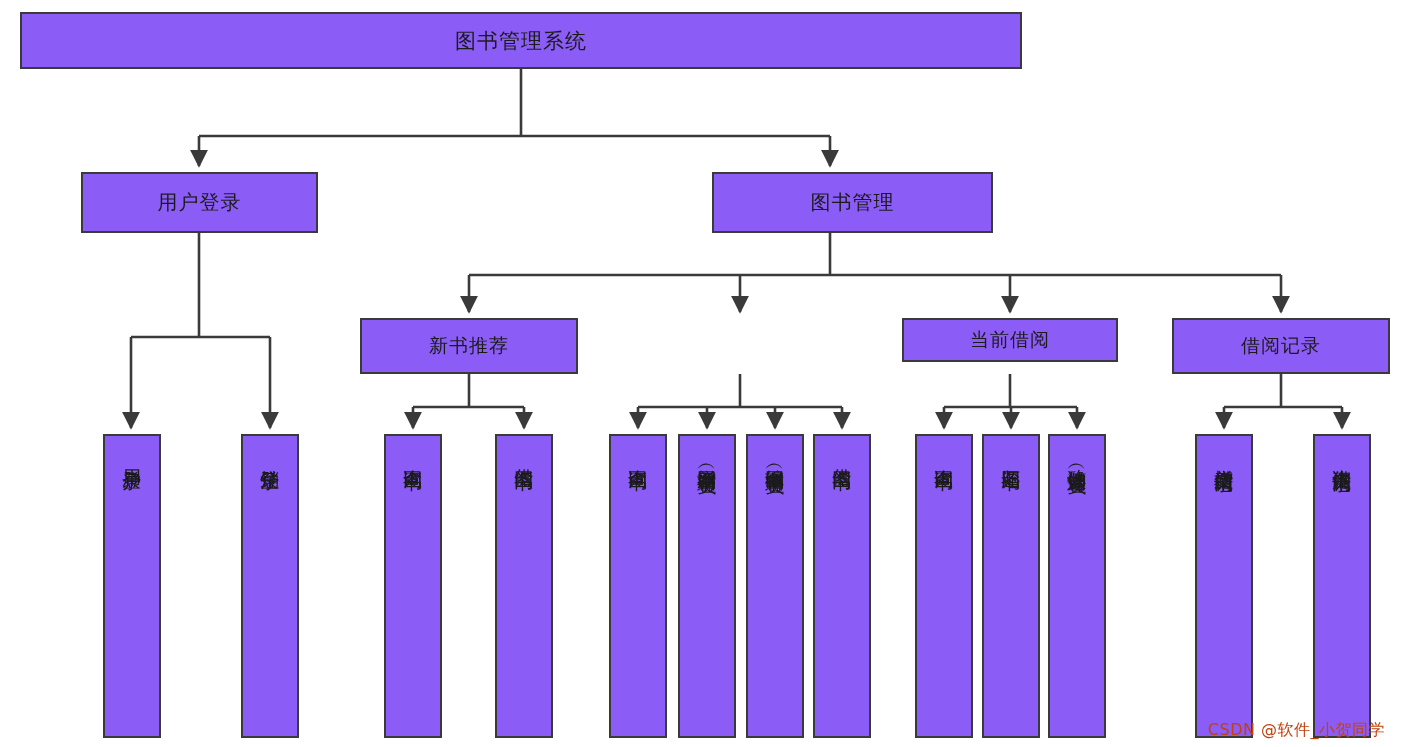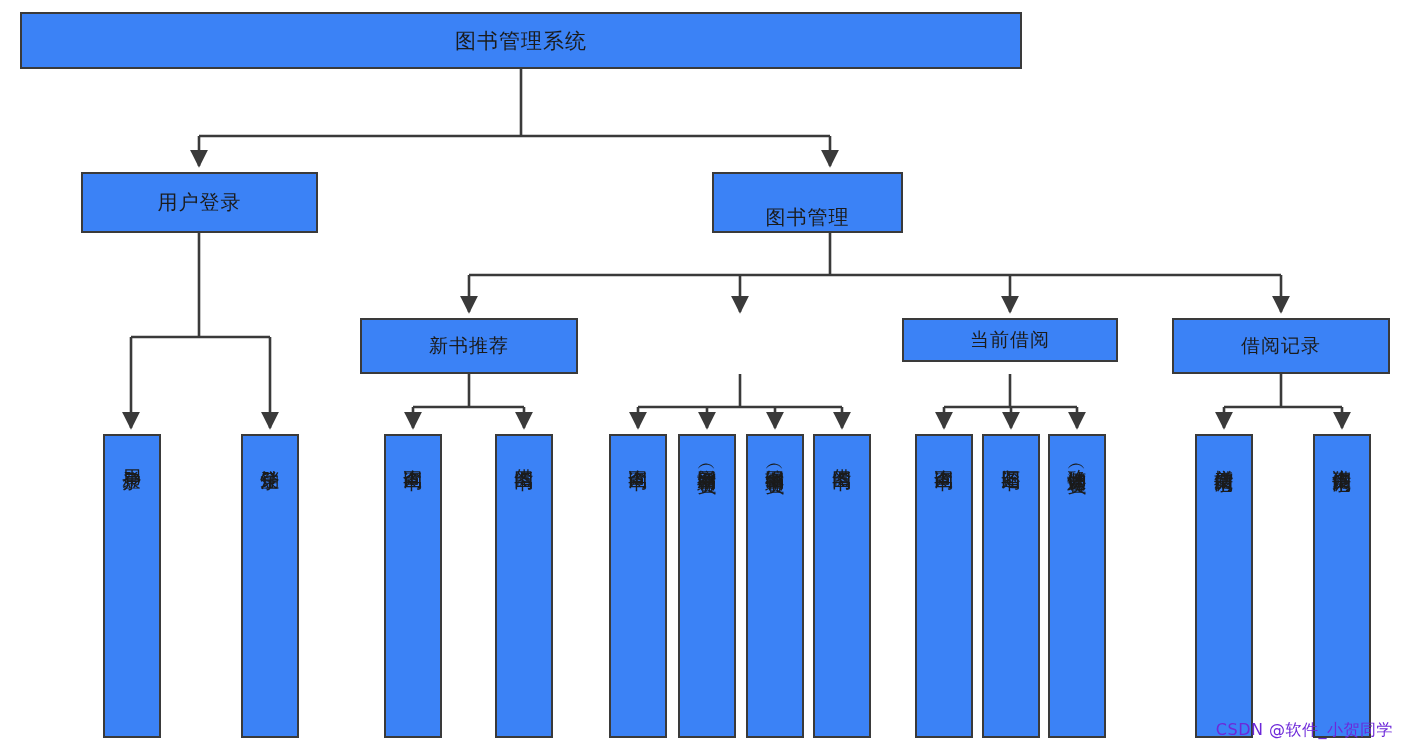--- a/index.html
+++ b/index.html
@@ -22,21 +22,21 @@
     position: absolute;
     left: 0;
     top: 0;
     width: 1405px;
     height: 747px;
     pointer-events: none;
   }
   .node {
     position: absolute;
     box-sizing: border-box;
-    background: #3b82f6;
+    background: #8b5cf6;
     border: 2px solid #3a3a3a;
     display: flex;
     align-items: center;
     justify-content: center;
     color: #1b1b1b;
     text-align: center;
   }
   .node.root {
     font-size: 21px;
   }
@@ -60,24 +60,24 @@
     letter-spacing: 1px;
     white-space: nowrap;
     display: block;
   }
   .htext {
     white-space: nowrap;
     letter-spacing: 1px;
   }
   .watermark {
     position: absolute;
-    right: 12px;
+    right: 20px;
     bottom: 6px;
     font-size: 16px;
-    color: #6d28d9;
+    color: #c2410c;
     letter-spacing: 0.5px;
     white-space: nowrap;
     user-select: none;
   }
 </style>
 </head>
 <body>
 
 <div id="canvas">
 
@@ -134,21 +134,21 @@
   </svg>
 
   <div class="node root" style="left:20px; top:12px; width:1002px; height:57px;">
     <span class="htext">图书管理系统</span>
   </div>
 
   <div class="node level2" style="left:81px; top:172px; width:237px; height:61px;">
     <span class="htext">用户登录</span>
   </div>
 
-  <div class="node level2" style="left:712px; top:172px; width:191px; height:61px;align-items:flex-end;">
+  <div class="node level2" style="left:712px; top:172px; width:281px; height:61px;">
     <span class="htext">图书管理</span>
   </div>
 
   <div class="node level3" style="left:360px; top:318px; width:218px; height:56px;">
     <span class="htext">新书推荐</span>
   </div>
 
 
   <div class="node level3" style="left:902px; top:318px; width:216px; height:44px;font-family:Liberation Mono, monospace;">
     <span class="htext">当前借阅</span>

